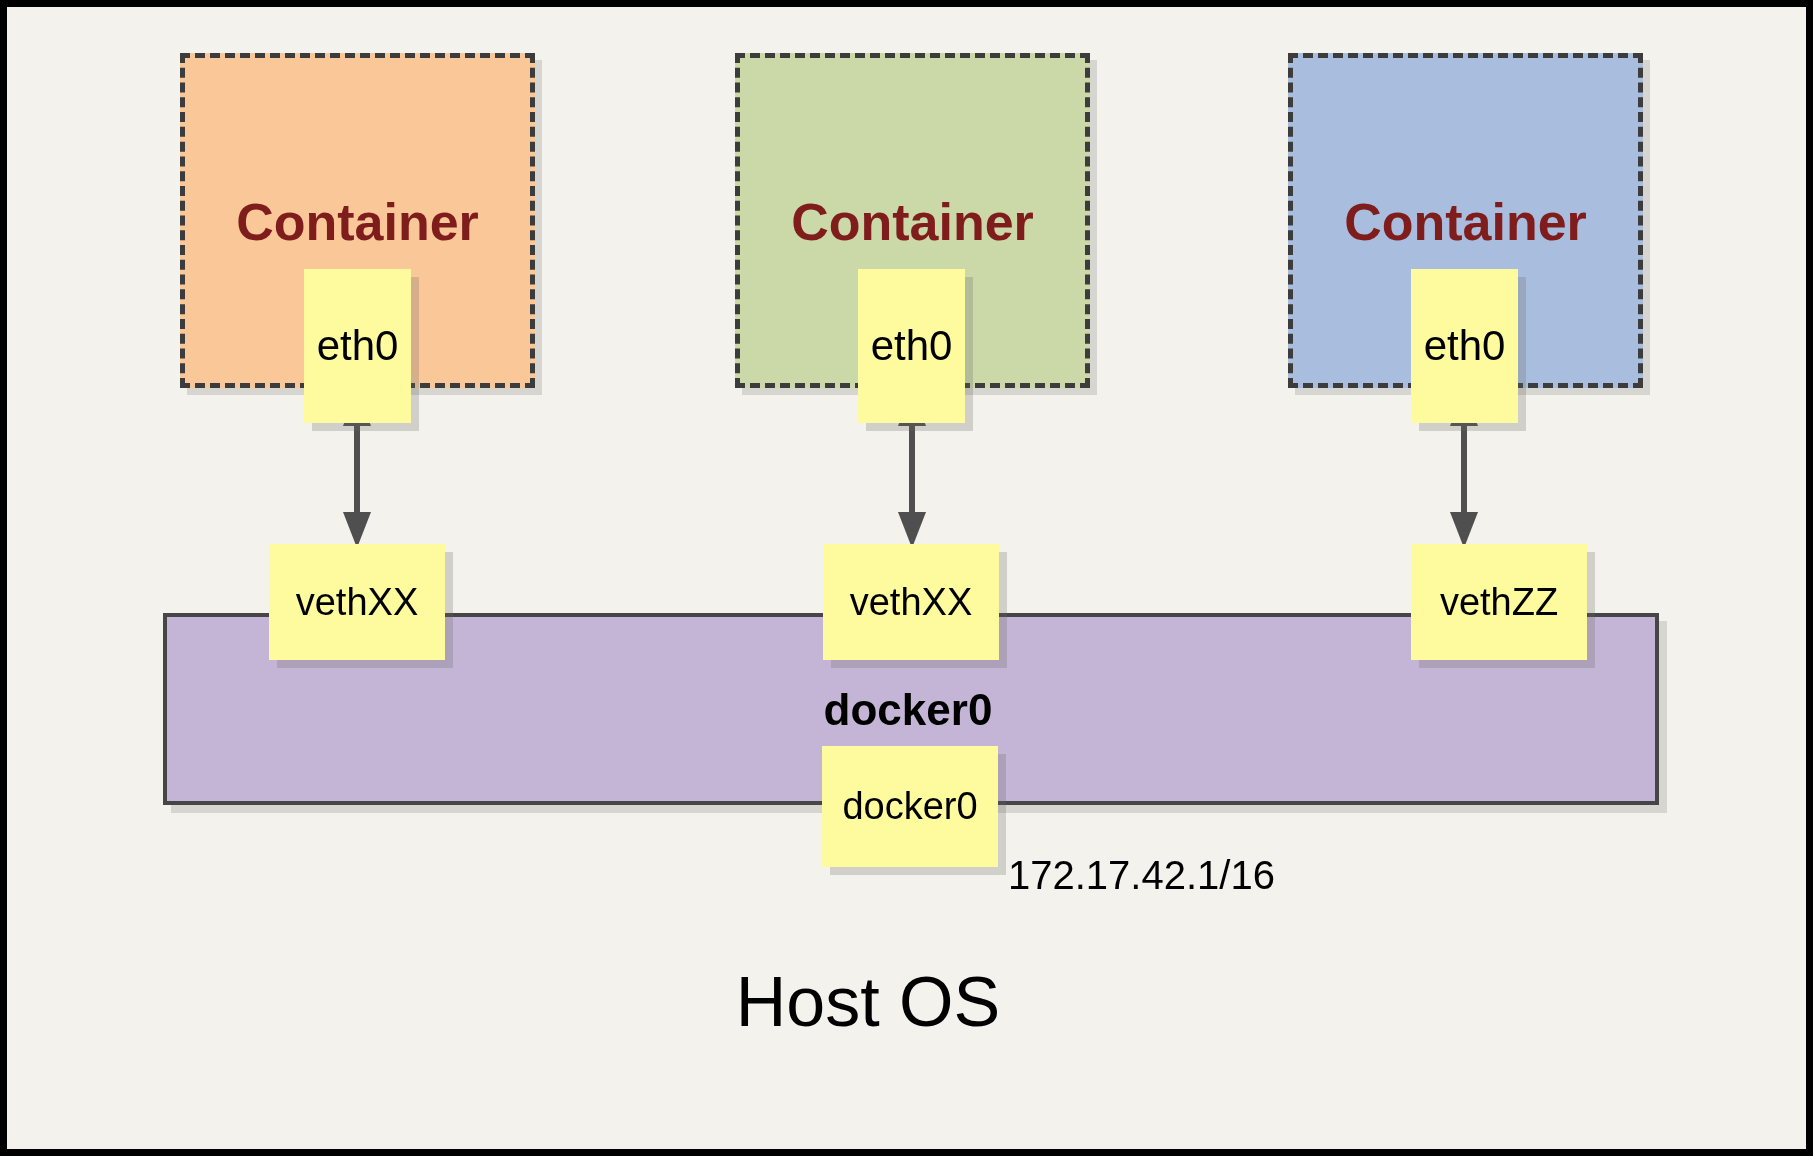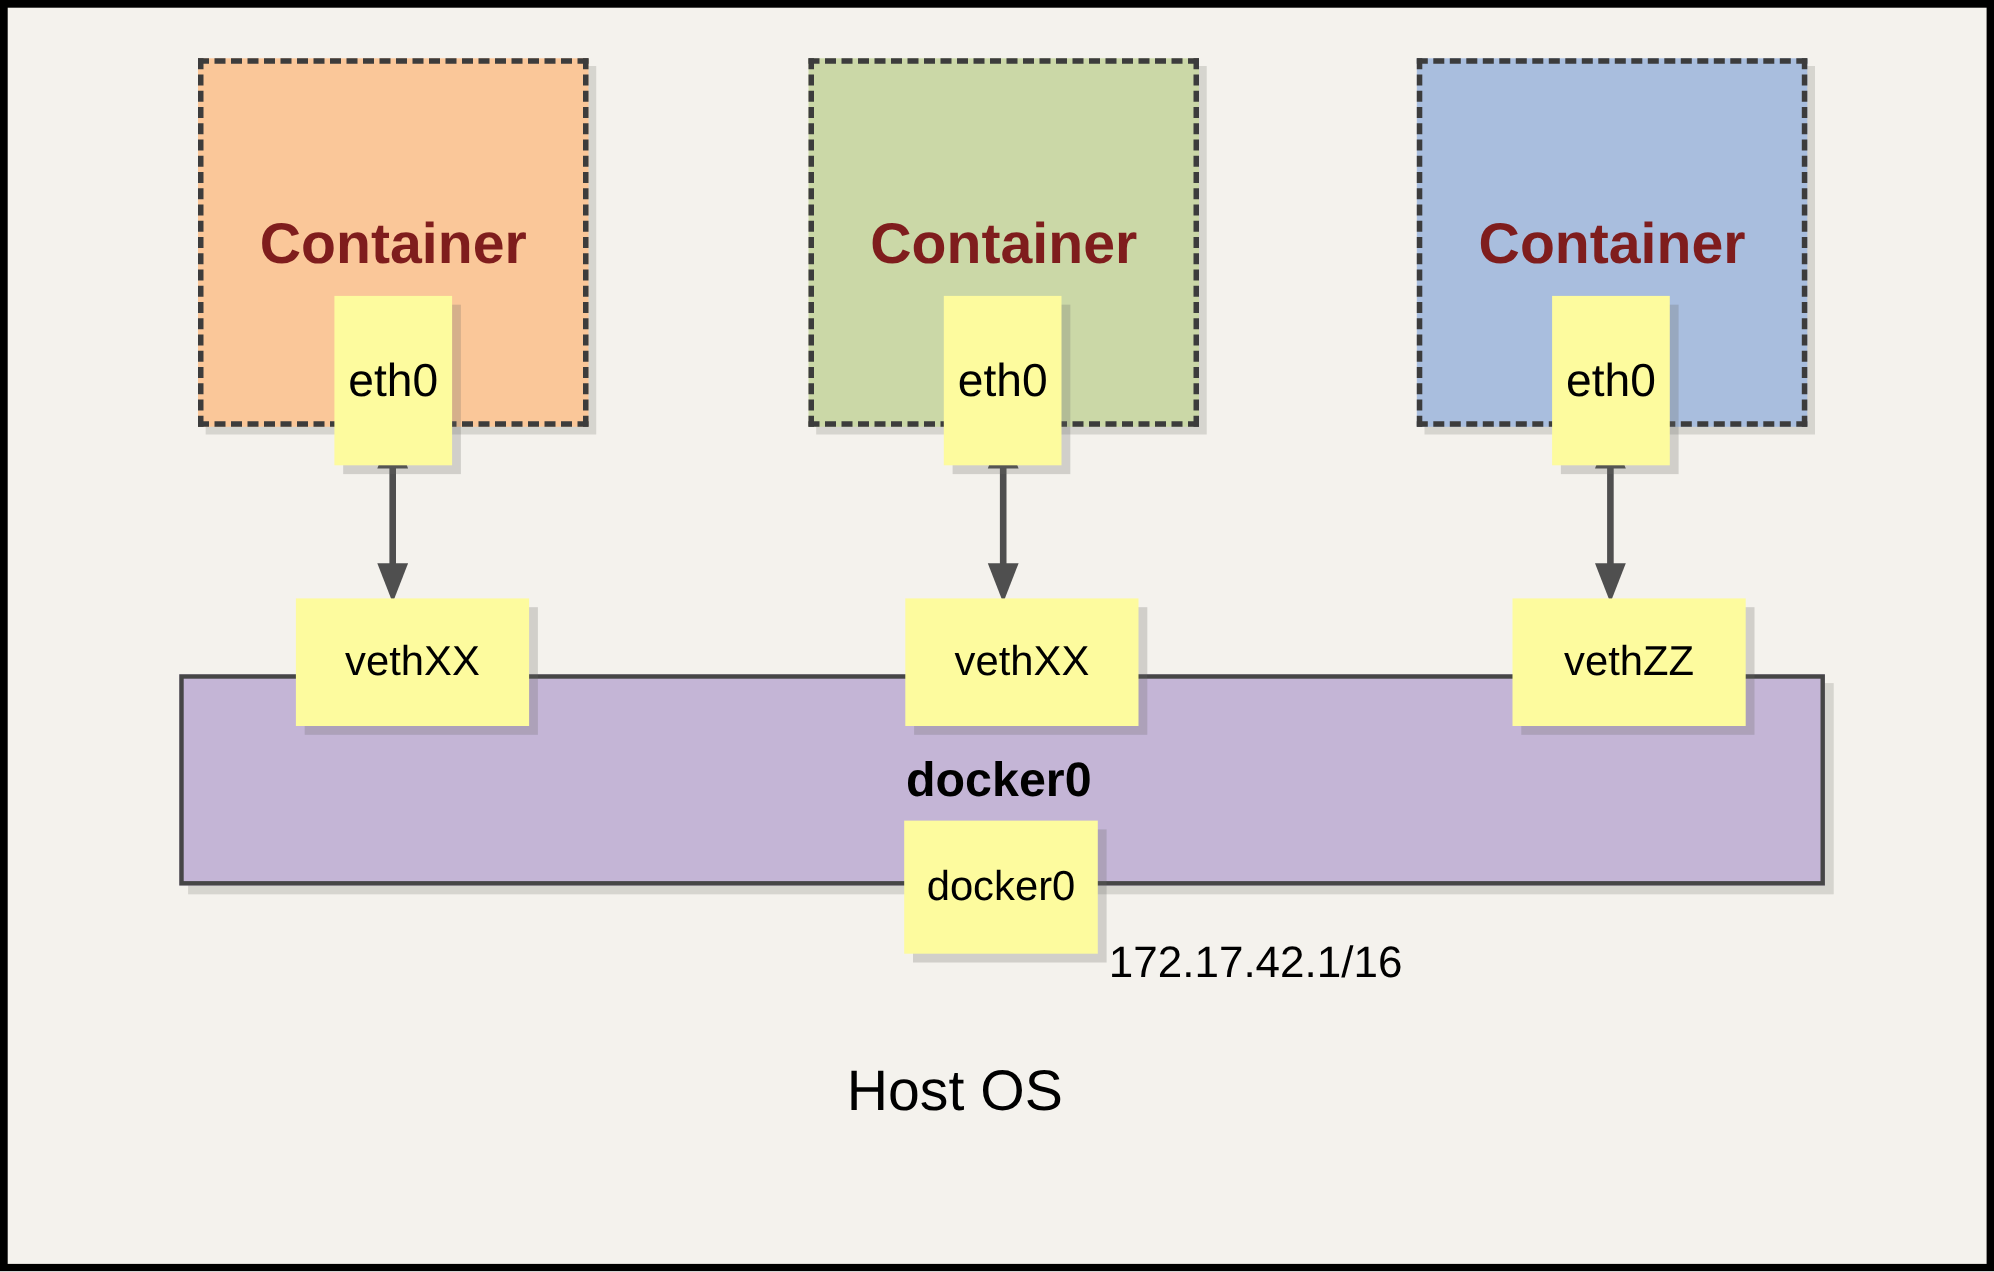--- a/index.html
+++ b/index.html
@@ -66,27 +66,27 @@
     width: 107px;
     height: 154px;
     font-size: 42px;
   }
   .eth-box.e1 { left: 304px; }
   .eth-box.e2 { left: 858px; }
   .eth-box.e3 { left: 1411px; }
 
   .veth-box {
     top: 544px;
-    width: 212px;
+    width: 176px;
     height: 116px;
     font-size: 38px;
   }
   .veth-box.v1 { left: 269px; }
   .veth-box.v2 { left: 823px; }
-  .veth-box.v3 { left: 1375px; }
+  .veth-box.v3 { left: 1411px; }
 
   .docker-if-box {
     left: 822px;
     top: 746px;
     width: 176px;
     height: 121px;
     font-size: 38px;
   }
 
   
@@ -136,21 +136,21 @@
     color: #000000;
     z-index: 5;
     white-space: nowrap;
     margin-top: 20px;
   }
   .host-os {
     position: absolute;
     left: 868px;
     top: 962px;
     transform: translateX(-50%);
-    font-size: 52px;
+    font-size: 70px;
     color: #000000;
     z-index: 5;
     white-space: nowrap;
   }
 </style>
 </head>
 <body>
 
 <div class="canvas">
 

